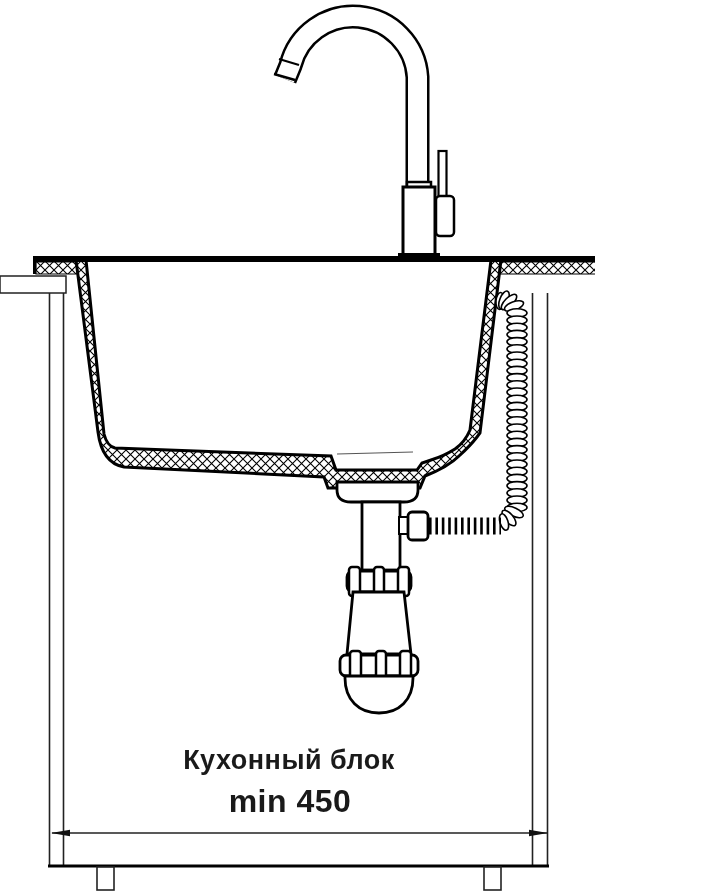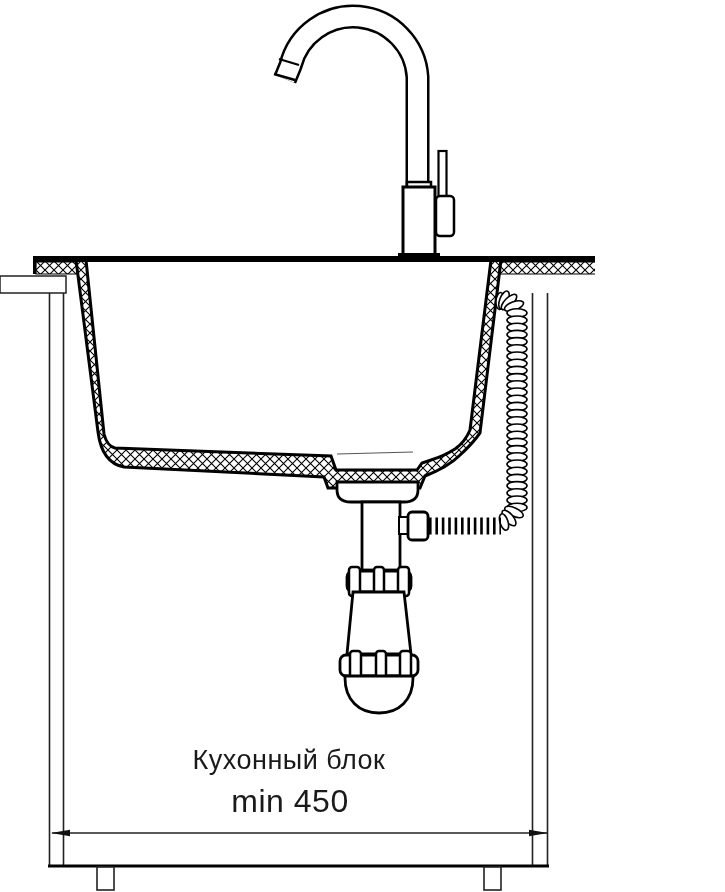--- a/index.html
+++ b/index.html
@@ -7,20 +7,21 @@
     padding: 0;
     background: #ffffff;
     font-family: "Liberation Sans", "DejaVu Sans", sans-serif;
   }
   .stage {
     position: relative;
     width: 595px;
     height: 892px;
     background: #ffffff;
     overflow: hidden;
+    font-weight: bold;
   }
   svg { display: block; }
   .lbl {
     fill: #1a1a1a;
     letter-spacing: 0.5px;
   }
   .lbl-cabinet { font-size: 27px; }
   .lbl-dim { font-size: 32px; }
 </style>
 </head>

